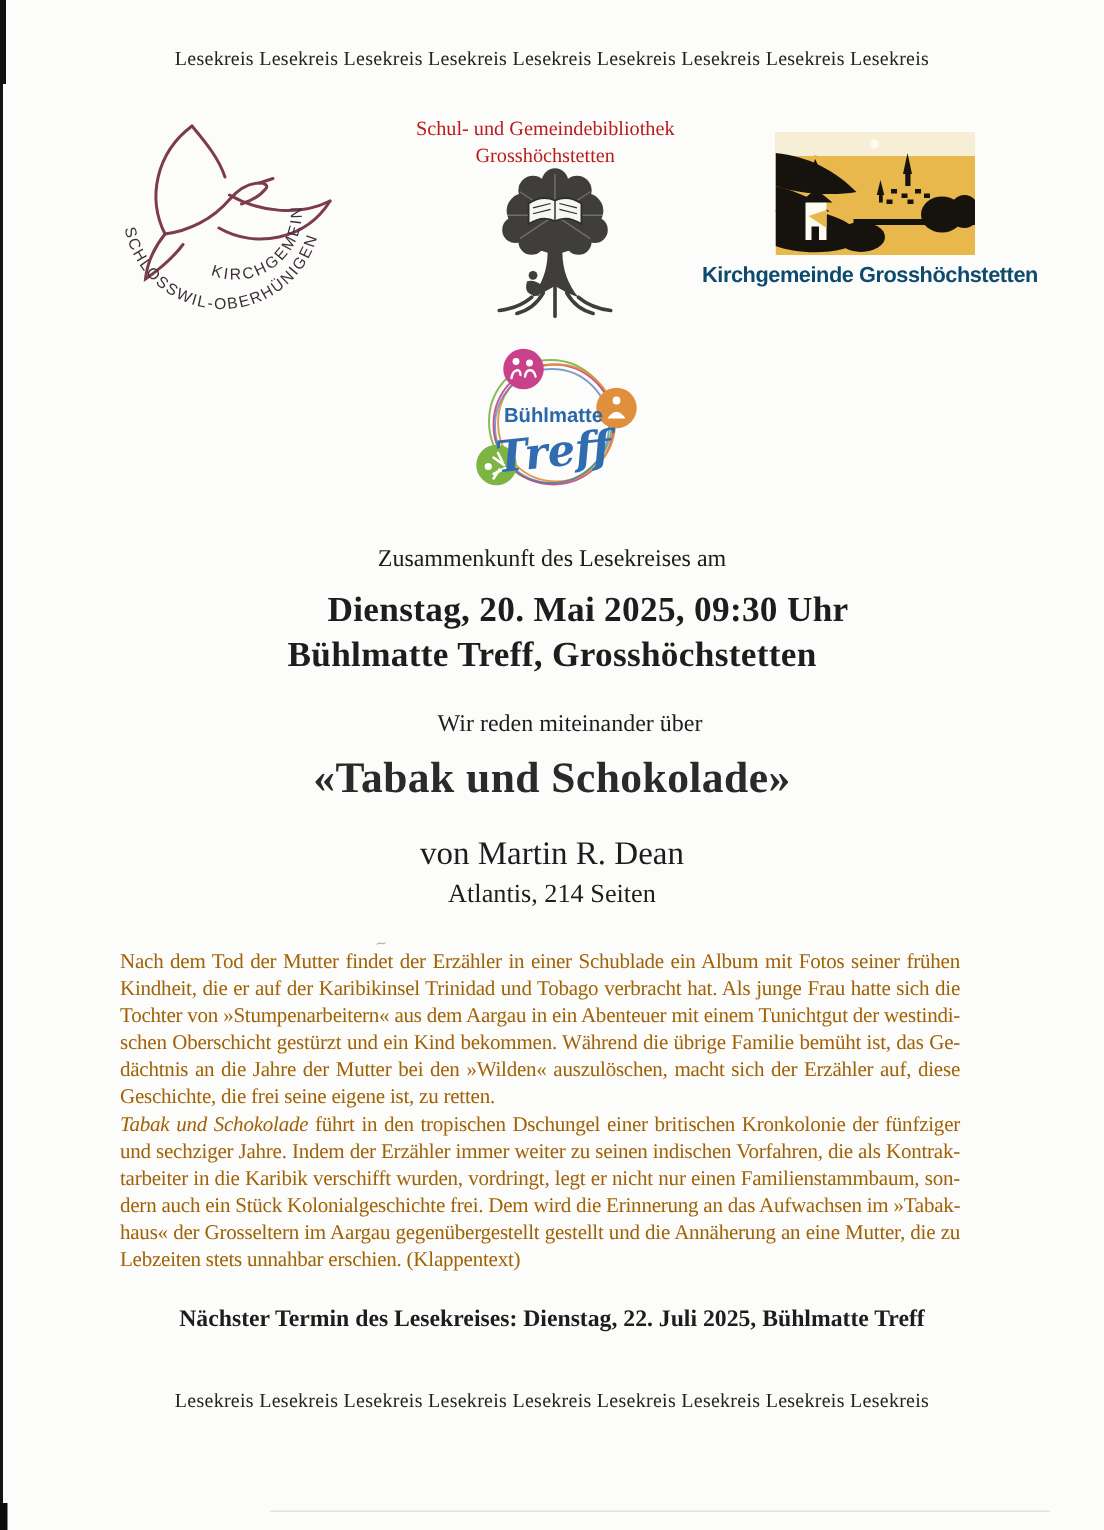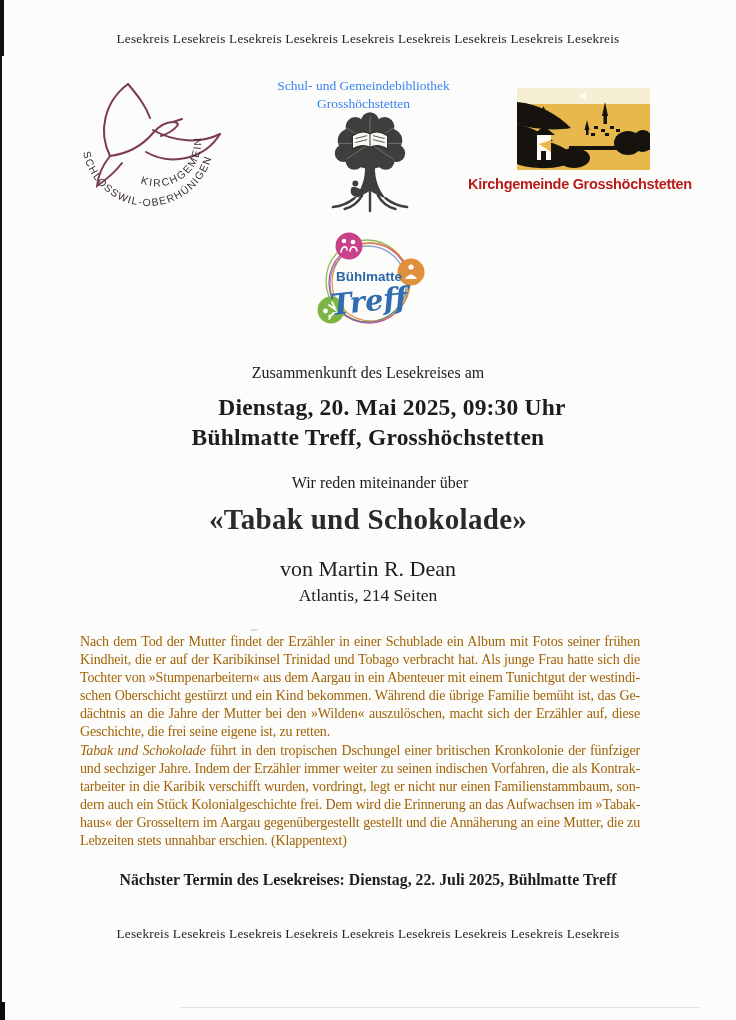--- a/index.html
+++ b/index.html
@@ -14,24 +14,24 @@
 
   .border-line { font-size:13.3px; letter-spacing:.2px; color:#242424; }
   .intro-line  { font-size:16px; }
   .date-line   { font-size:23.5px; font-weight:bold; letter-spacing:.2px; }
   .lead-line   { font-size:16px; }
   .title-line  { font-size:29px; font-weight:bold; letter-spacing:.3px; color:#2a2a2a; }
   .author-line { font-size:22px; }
   .edition-line{ font-size:17.5px; }
   .next-line   { font-size:15.8px; font-weight:bold; }
 
-  .bib-label { font-size:13.5px; color:#3b82f6; line-height:18px; }
+  .bib-label { font-size:13.5px; color:#b91c1c; line-height:18px; }
   .village-label {
     font-family:"Liberation Sans","DejaVu Sans",sans-serif;
-    font-weight:bold; font-size:14.5px; letter-spacing:-0.3px; color:#b91c1c;
+    font-weight:bold; font-size:14.5px; letter-spacing:-0.3px; color:#0c4a6e;
   }
 
   .blurb {
     left:80px; top:633px; width:560px;
     font-size:14px; letter-spacing:-0.15px; line-height:18.1px; color:#a16207;
   }
   .blurb-line { text-align:justify; text-align-last:justify; white-space:nowrap; }
   .blurb-line.last { text-align-last:left; }
 
   

